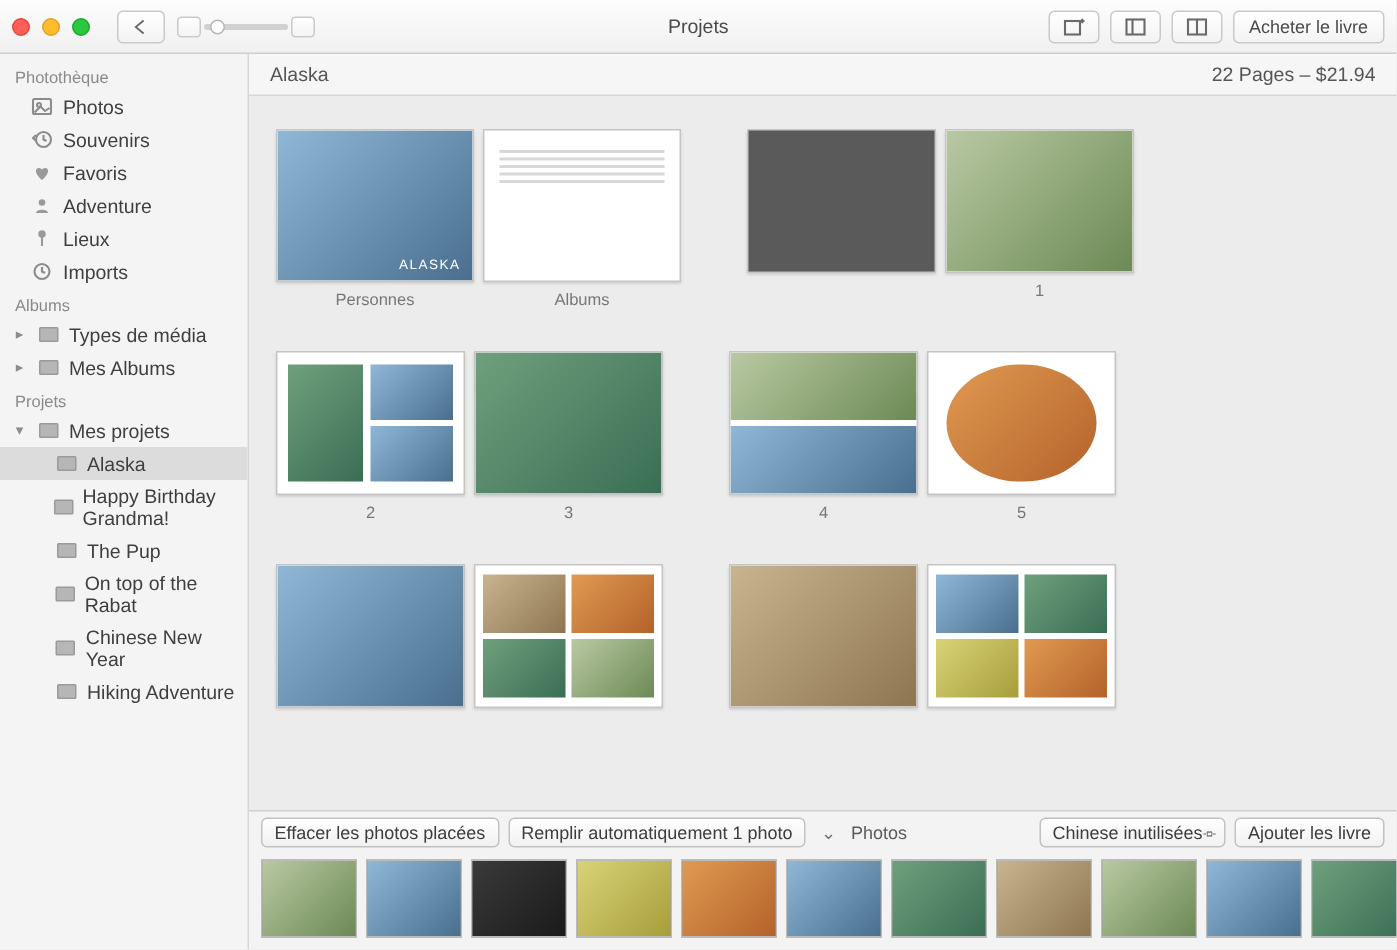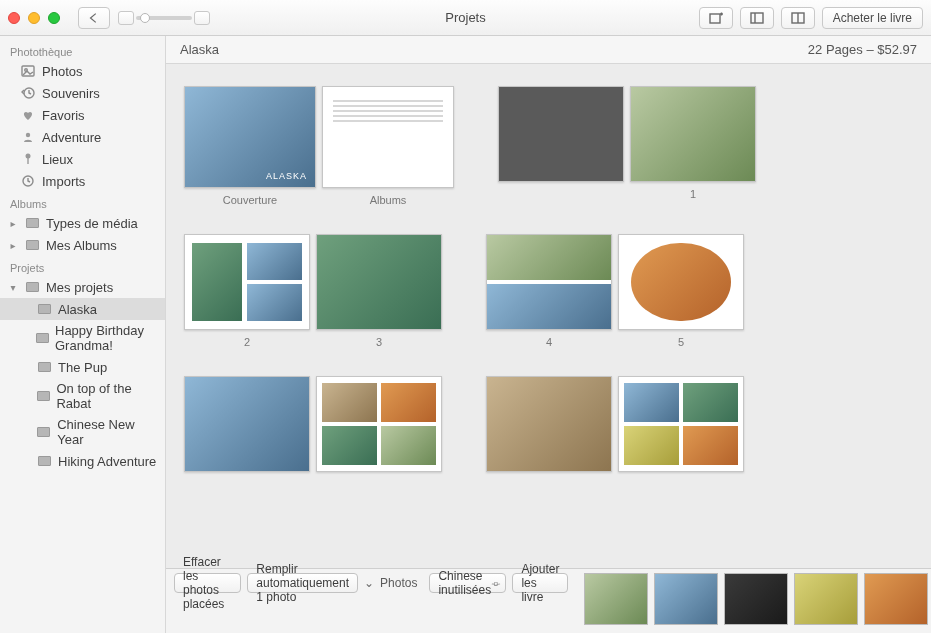--- a/index.html
+++ b/index.html
@@ -59,21 +59,21 @@
 .page-label.cover { width:132px; }
 .ph { position:absolute; background: linear-gradient(135deg,#6fa07d,#3a6e54); }
 .ph.alt1 { background: linear-gradient(135deg,#8fb7d6,#4a6f8e); }
 .ph.alt2 { background: linear-gradient(135deg,#c9b490,#8d7550); }
 .ph.alt3 { background: linear-gradient(135deg,#e09a52,#b4622a); }
 .ph.alt4 { background: linear-gradient(135deg,#b9c9a2,#6c8a55); }
 .ph.alt5 { background: linear-gradient(135deg,#d9d378,#a79e3a); }
 .ph.full { inset:0; }
 
 
-.bottom { border-top:1px solid #cfcfcf; background:#f3f3f3; display:flex; flex-direction:row; }
+.bottom { border-top:1px solid #cfcfcf; background:#f3f3f3; display:flex; flex-direction:column; }
 .bottom-controls { height: 28px; display:flex; align-items:center; gap:6px; padding:0 8px; font-size:12px; color:#3d3d3d; }
 .btn { height:20px; padding:0 8px; border:1px solid #c2c2c2; border-radius:4px; background:linear-gradient(#ffffff,#f1f1f1); display:inline-flex; align-items:center; cursor:default; font-size:12px; }
 .bottom-controls .spacer { flex:1; }
 .chev-divider { width:18px; text-align:center; color:#6d6d6d; }
 .plain-label { color:#5b5b5b; }
 .select-like::after { content:" \25C5\25BB"; font-size:8px; letter-spacing:-3px; color:#6b6b6b; }
 .tray { height: 64px; display:flex; gap:6px; padding: 4px 8px 6px 8px; overflow:hidden; }
 .tray-thumb { width:64px; height:52px; border:1px solid #bbb; position:relative; flex-shrink:0; background:#888; }
 .tray-thumb .ph { inset:0; }
 </style>
@@ -242,21 +242,21 @@
       <span class="sb-icon">
           <span class="box-ico"></span>
         </span>
       <span>Hiking Adventure</span>
     </div>
   </div>
 
   <div class="main">
     <div class="main-header">
       <span>Alaska</span>
-      <span>22 Pages – $52.97</span>
+      <span>22 Pages – $21.94</span>
     </div>
 
     <div class="pages-area">
       <div class="page-grid">
 
         <div class="page-row">
           <div class="spread">
             <div class="spread-pages">
               <div class="page cover">
                 <div class="ph alt1 full"></div>
@@ -266,21 +266,21 @@
                 <div class="flap-lines">
                     <div></div>
                     <div></div>
                     <div></div>
                     <div></div>
                     <div></div>
                   </div>
               </div>
             </div>
             <div class="page-labels">
-              <div class="page-label cover">Couverture</div>
+              <div class="page-label cover">Personnes</div>
               <div class="page-label cover">Albums</div>
             </div>
           </div>
 
           <div class="spread">
             <div class="spread-pages">
               <div class="page dark"></div>
               <div class="page">
                   <div class="ph alt4 full"></div>
                 </div>

